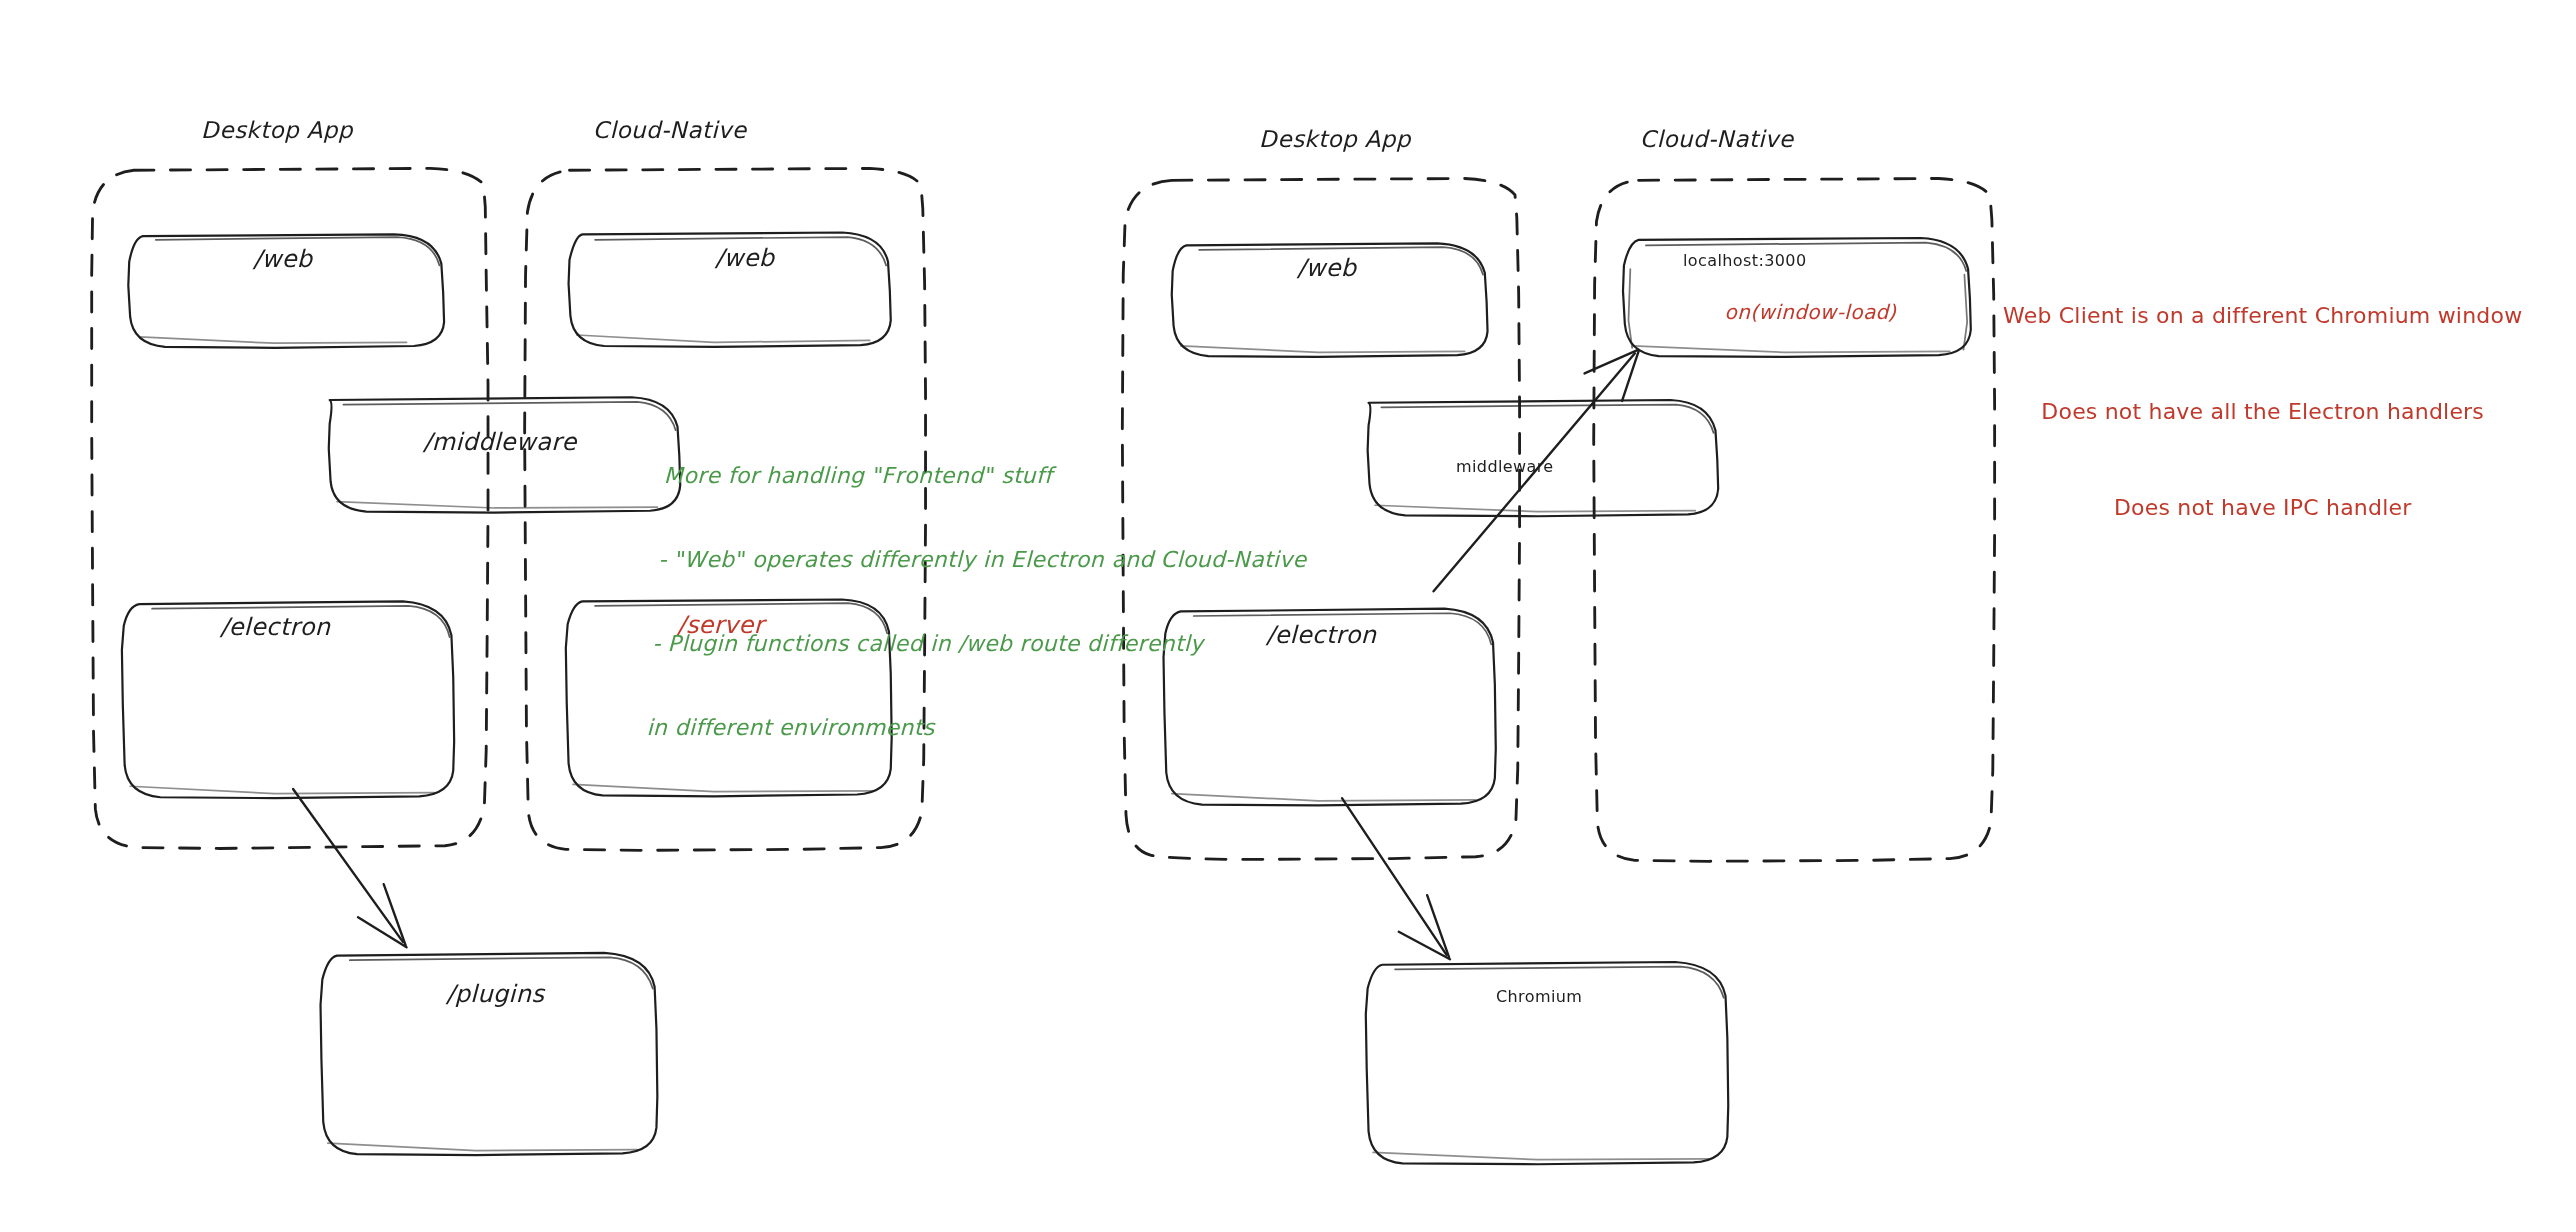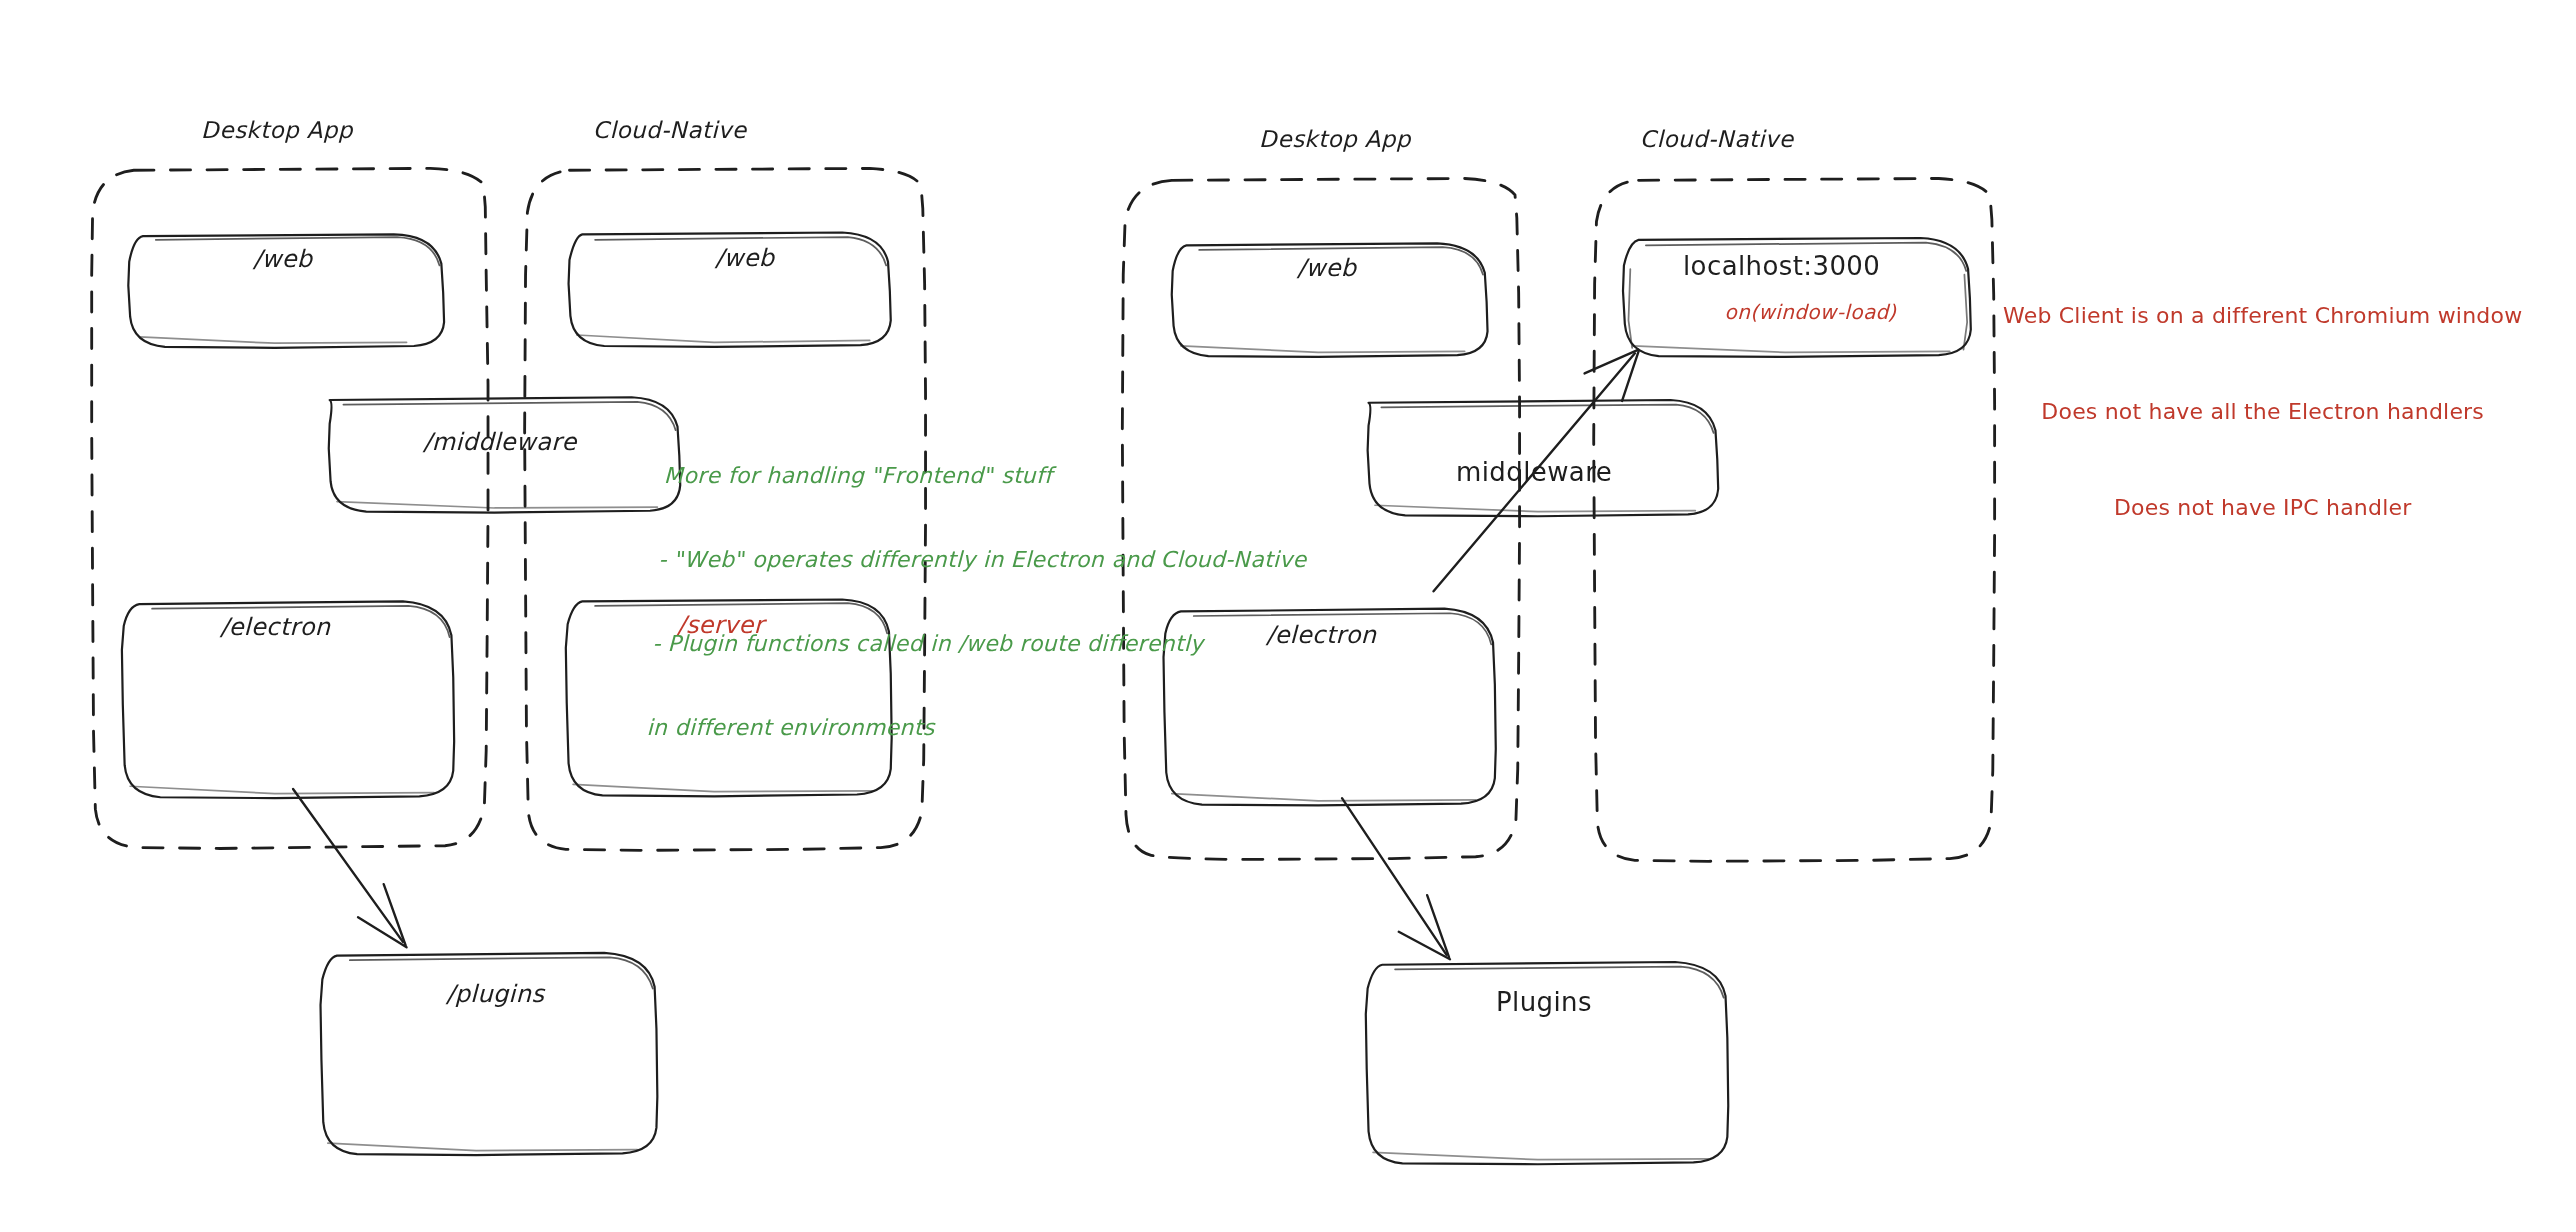--- a/index.html
+++ b/index.html
@@ -64,21 +64,21 @@
     transform: skewX(-3deg);
   }
   .node-label {
     font-size: 24px;
     font-style: italic;
     transform: skewX(-4deg);
   }
   .node-label.plain {
     font-style: normal;
     transform: none;
-    font-size: 26px;
+    font-size: 16px;
     text-align: right;
   }
   .node-sublabel {
     font-size: 20px;
     font-style: italic;
     transform: skewX(-4deg);
   }
   .red { color: #c0392b; }
   .green { color: #4a9a4a; }
   .note {
@@ -227,21 +227,21 @@
   </div>
 
   <div class="lbl group-title" style="left:1261px; top:126px;">Desktop App</div>
   <div class="lbl group-title" style="left:1642px; top:126px;">Cloud-Native</div>
 
   <div class="lbl node-label" style="left:1299px; top:254px;">/web</div>
   <div class="lbl node-label plain" style="left:1683px; top:251px;">localhost:3000</div>
   <div class="lbl node-sublabel red" style="left:1726px; top:300px;">on(window-load)</div>
   <div class="lbl node-label plain" style="left:1456px; top:436px;margin-top:21px;">middleware</div>
   <div class="lbl node-label" style="left:1268px; top:621px;">/electron</div>
-  <div class="lbl node-label plain" style="left:1496px; top:987px;">Plugins</div>
+  <div class="lbl node-label plain" style="left:1496px; top:987px;">Chromium</div>
 
   <div class="note red" style="left:2003px; top:236px; line-height:32px;">
     <div>Web Client is on a different Chromium window</div>
     <div>Does not have all the Electron handlers</div>
     <div>Does not have IPC handler</div>
   </div>
 
   <div class="hit" style="left:128px; top:234px; width:317px; height:114px;"></div>
   <div class="hit" style="left:568px; top:233px; width:324px; height:114px;"></div>
   <div class="hit" style="left:328px; top:397px; width:353px; height:115px;"></div>

